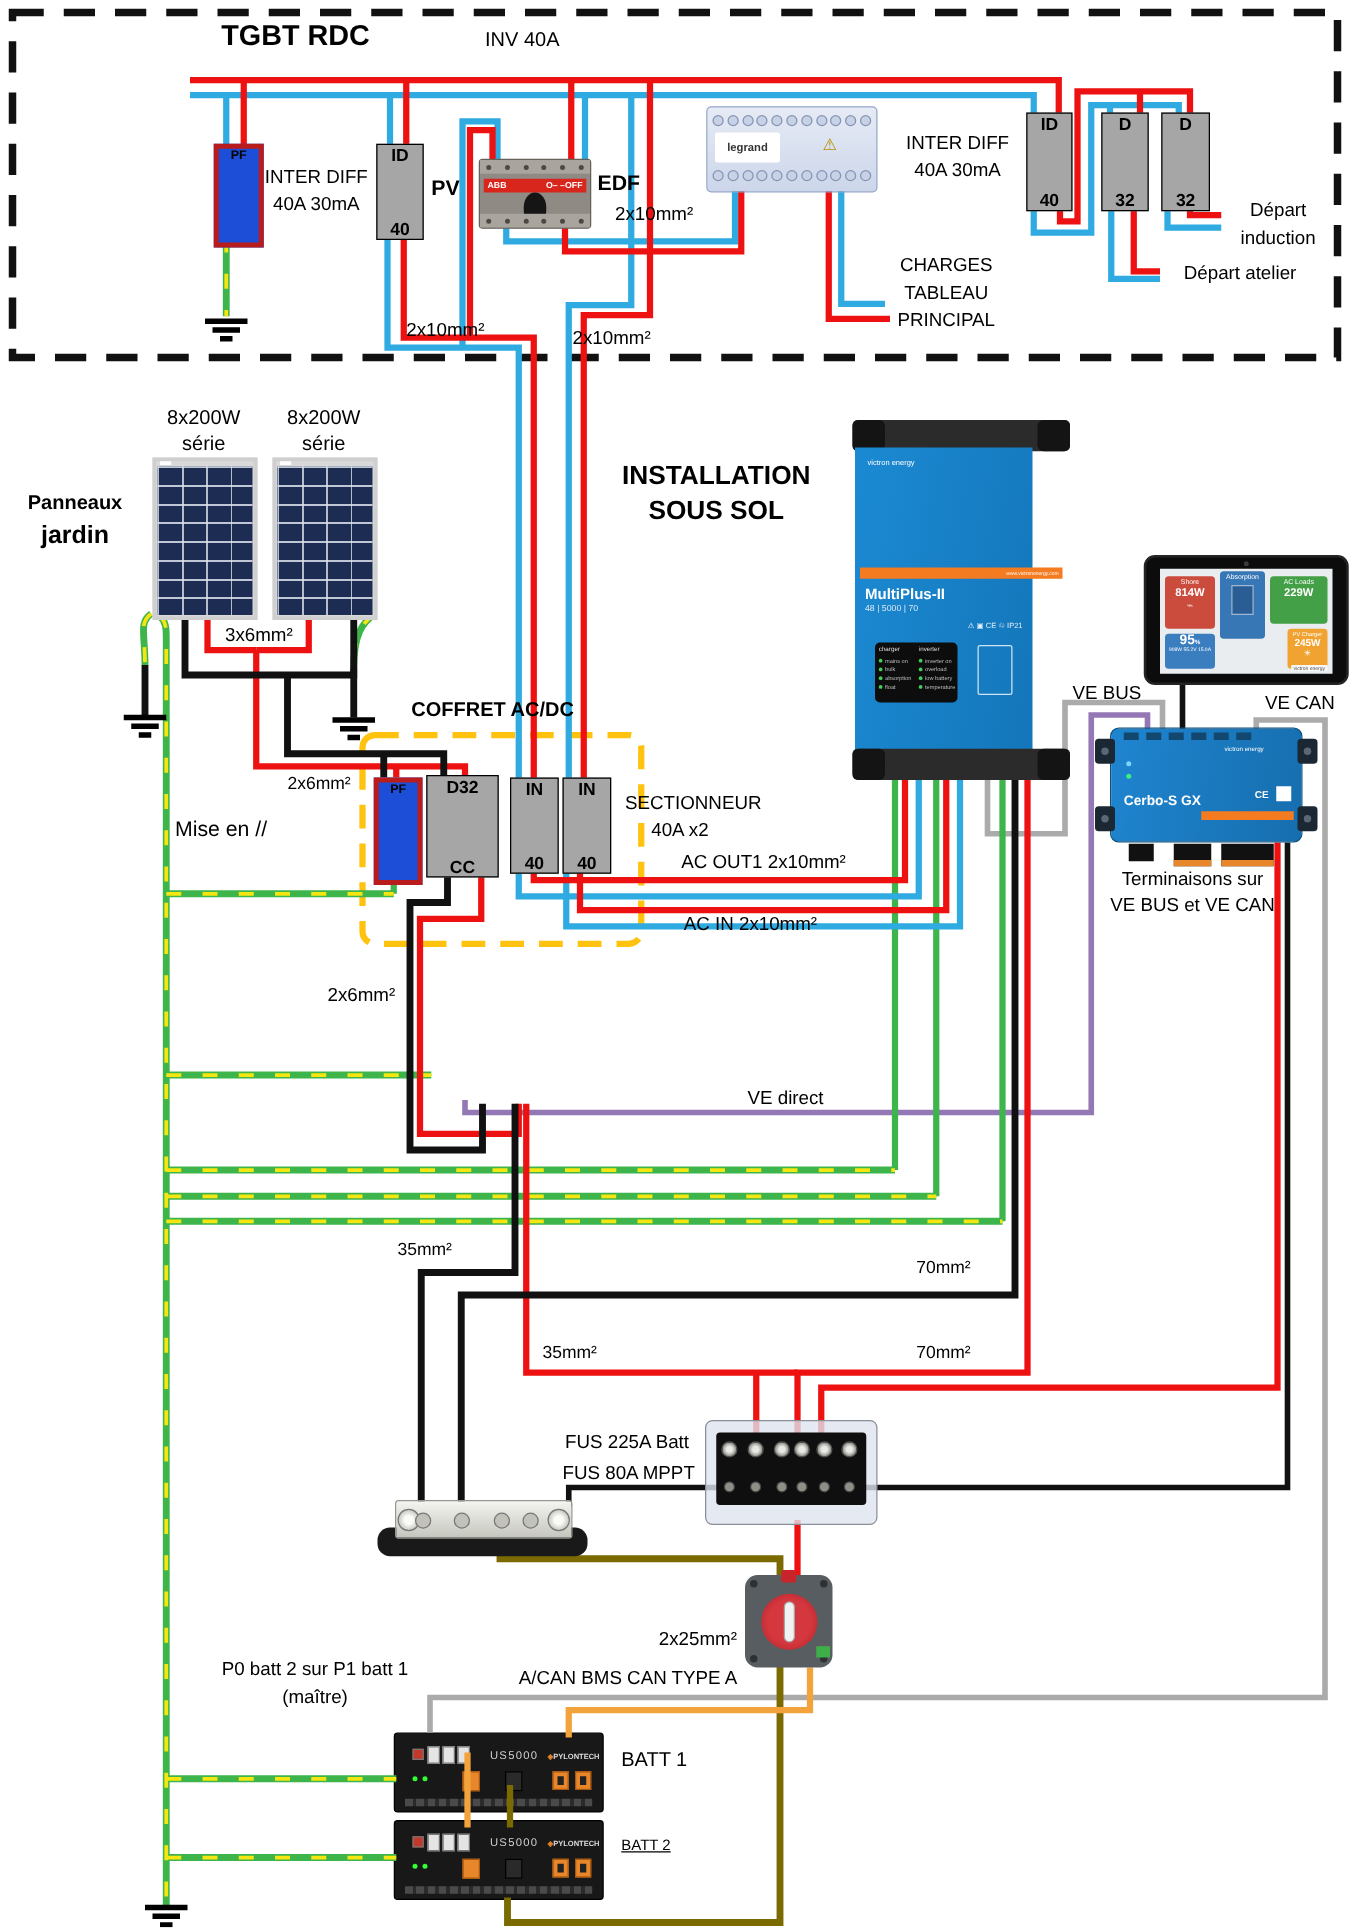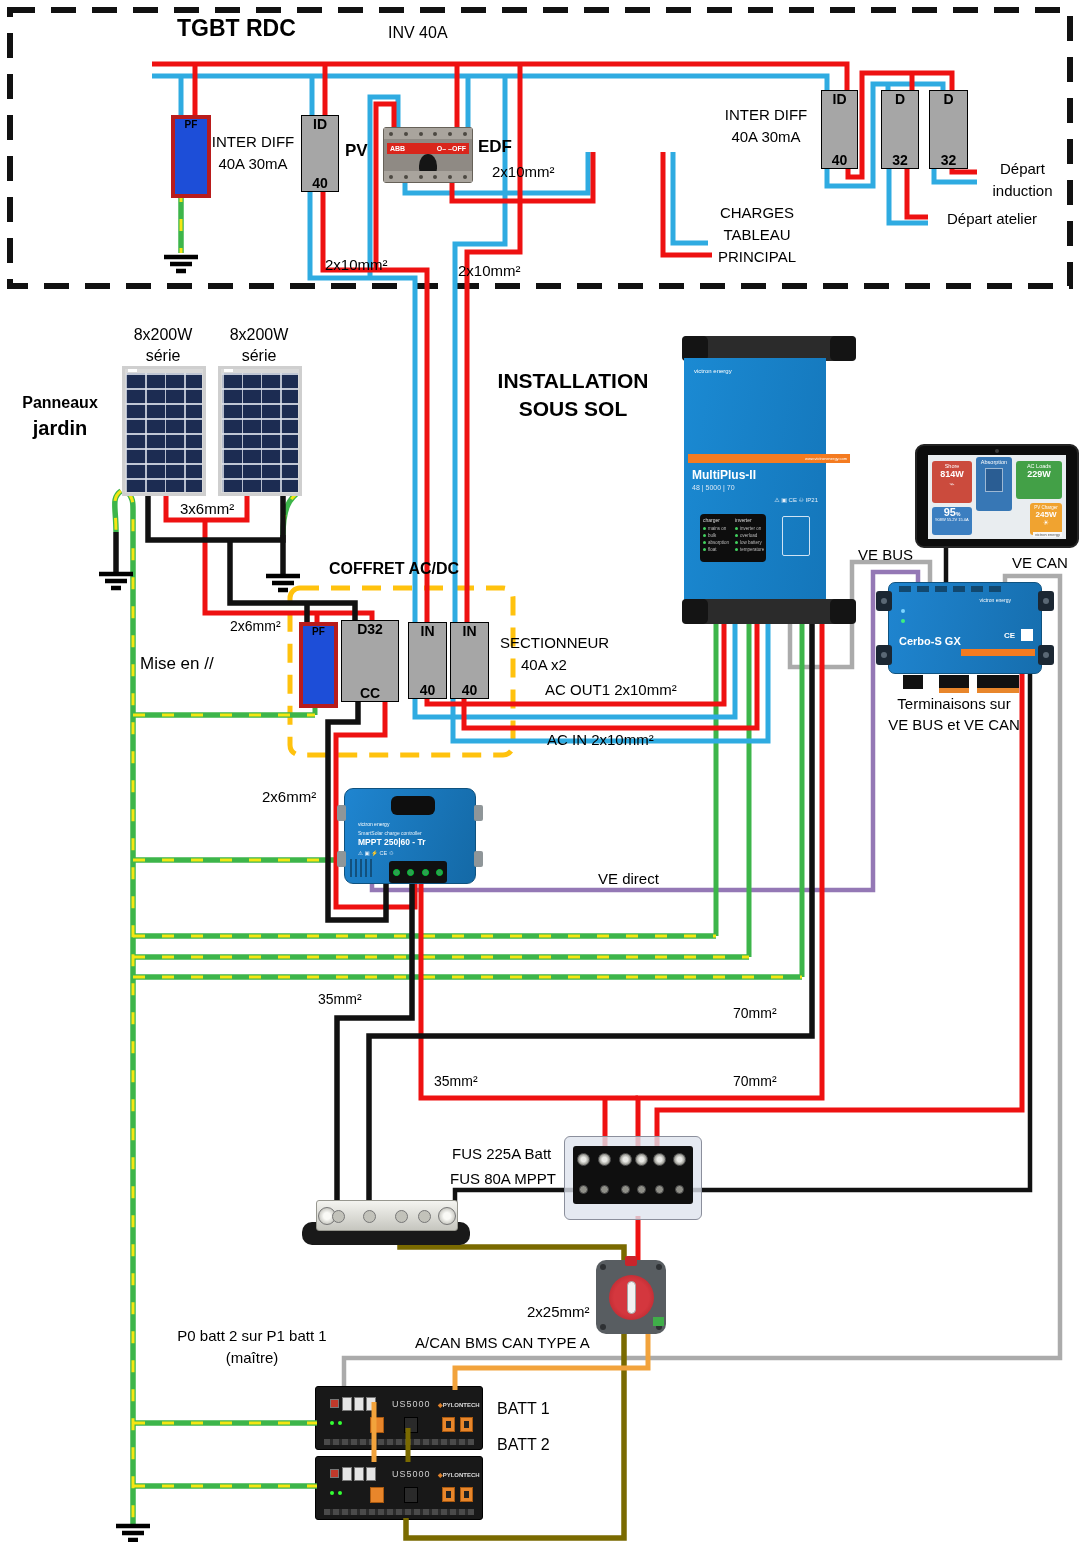--- a/index.html
+++ b/index.html
@@ -292,20 +292,50 @@
   <div class="strip" style="bottom:0;">
         <i></i>
         <i></i>
         <i></i>
         <i></i>
         <i></i>
         <i></i>
       </div>
 </div>
 
+<div class="dev lgr">
+  <div class="row" style="top:6px;">
+        <i></i>
+        <i></i>
+        <i></i>
+        <i></i>
+        <i></i>
+        <i></i>
+        <i></i>
+        <i></i>
+        <i></i>
+        <i></i>
+        <i></i>
+      </div>
+  <div class="tag">legrand</div>
+  <div class="warn">⚠</div>
+  <div class="row" style="top:50px;">
+        <i></i>
+        <i></i>
+        <i></i>
+        <i></i>
+        <i></i>
+        <i></i>
+        <i></i>
+        <i></i>
+        <i></i>
+        <i></i>
+        <i></i>
+      </div>
+</div>
 
 <div class="box gray" style="left:821px;top:90px;width:35px;height:77px;">
   <span>ID</span>
   <span>40</span>
 </div>
 <div class="box gray" style="left:881px;top:90px;width:36px;height:77px;">
   <span>D</span>
   <span>32</span>
 </div>
 <div class="box gray" style="left:929px;top:90px;width:37px;height:77px;">
@@ -452,38 +482,20 @@
         <i></i>
       </div>
   <div class="plug" style="left:88px;top:92px;width:42px;height:18px;">
         <i></i>
       </div>
   <div class="plug" style="left:14px;top:92px;width:20px;height:14px;"></div>
 </div>
 <div class="lbl ctr" style="left:886px;top:696px;width:136px;">Terminaisons sur</div>
 <div class="lbl ctr" style="left:886px;top:717px;width:136px;">VE BUS et VE CAN</div>
 
-<div class="dev mppt">
-  <div class="ear" style="left:-8px;top:16px;"></div>
-  <div class="ear" style="left:-8px;bottom:16px;"></div>
-  <div class="ear" style="right:-8px;top:16px;"></div>
-  <div class="ear" style="right:-8px;bottom:16px;"></div>
-  <div class="conn"></div>
-  <div class="vlogo">victron energy</div>
-  <div class="line">SmartSolar charge controller</div>
-  <div class="model">MPPT 250|60 - Tr</div>
-  <div class="cert">⚠ ▣ ⚡ CE ♲</div>
-  <div class="grill"></div>
-  <div class="term">
-        <i></i>
-        <i></i>
-        <i></i>
-        <i></i>
-      </div>
-</div>
 <div class="lbl" style="left:598px;top:871px;">VE direct</div>
 
 <div class="lbl" style="left:318px;top:992px;font-size:14px;">35mm²</div>
 <div class="lbl" style="left:733px;top:1006px;font-size:14px;">70mm²</div>
 <div class="lbl" style="left:434px;top:1074px;font-size:14px;">35mm²</div>
 <div class="lbl" style="left:733px;top:1074px;font-size:14px;">70mm²</div>
 
 <div class="lbl" style="left:452px;top:1146px;">FUS 225A Batt</div>
 <div class="lbl" style="left:450px;top:1171px;">FUS 80A MPPT</div>
 
@@ -566,15 +578,15 @@
         <i></i>
       </div>
       <div class="term" style="left:144px;">
         <i></i>
       </div>
   <div class="ctl" style="left:54px;top:30px;width:12px;height:14px;background:#E8862B;border-color:#a9590f;"></div>
   <div class="ctl" style="left:88px;top:30px;width:12px;height:14px;background:#2a2a2a;border-color:#000;"></div>
   <div class="vent"></div>
 </div>
 <div class="lbl b" style="left:497px;top:1400px;font-size:16px;font-weight:normal;">BATT 1</div>
-<div class="lbl" style="left:497px;top:1436px;font-size:16px;">BATT 2</div>
+<div class="lbl" style="left:497px;top:1470px;font-size:12px;text-decoration:underline;">BATT 2</div>
 
 </div>
 
 </body></html>

